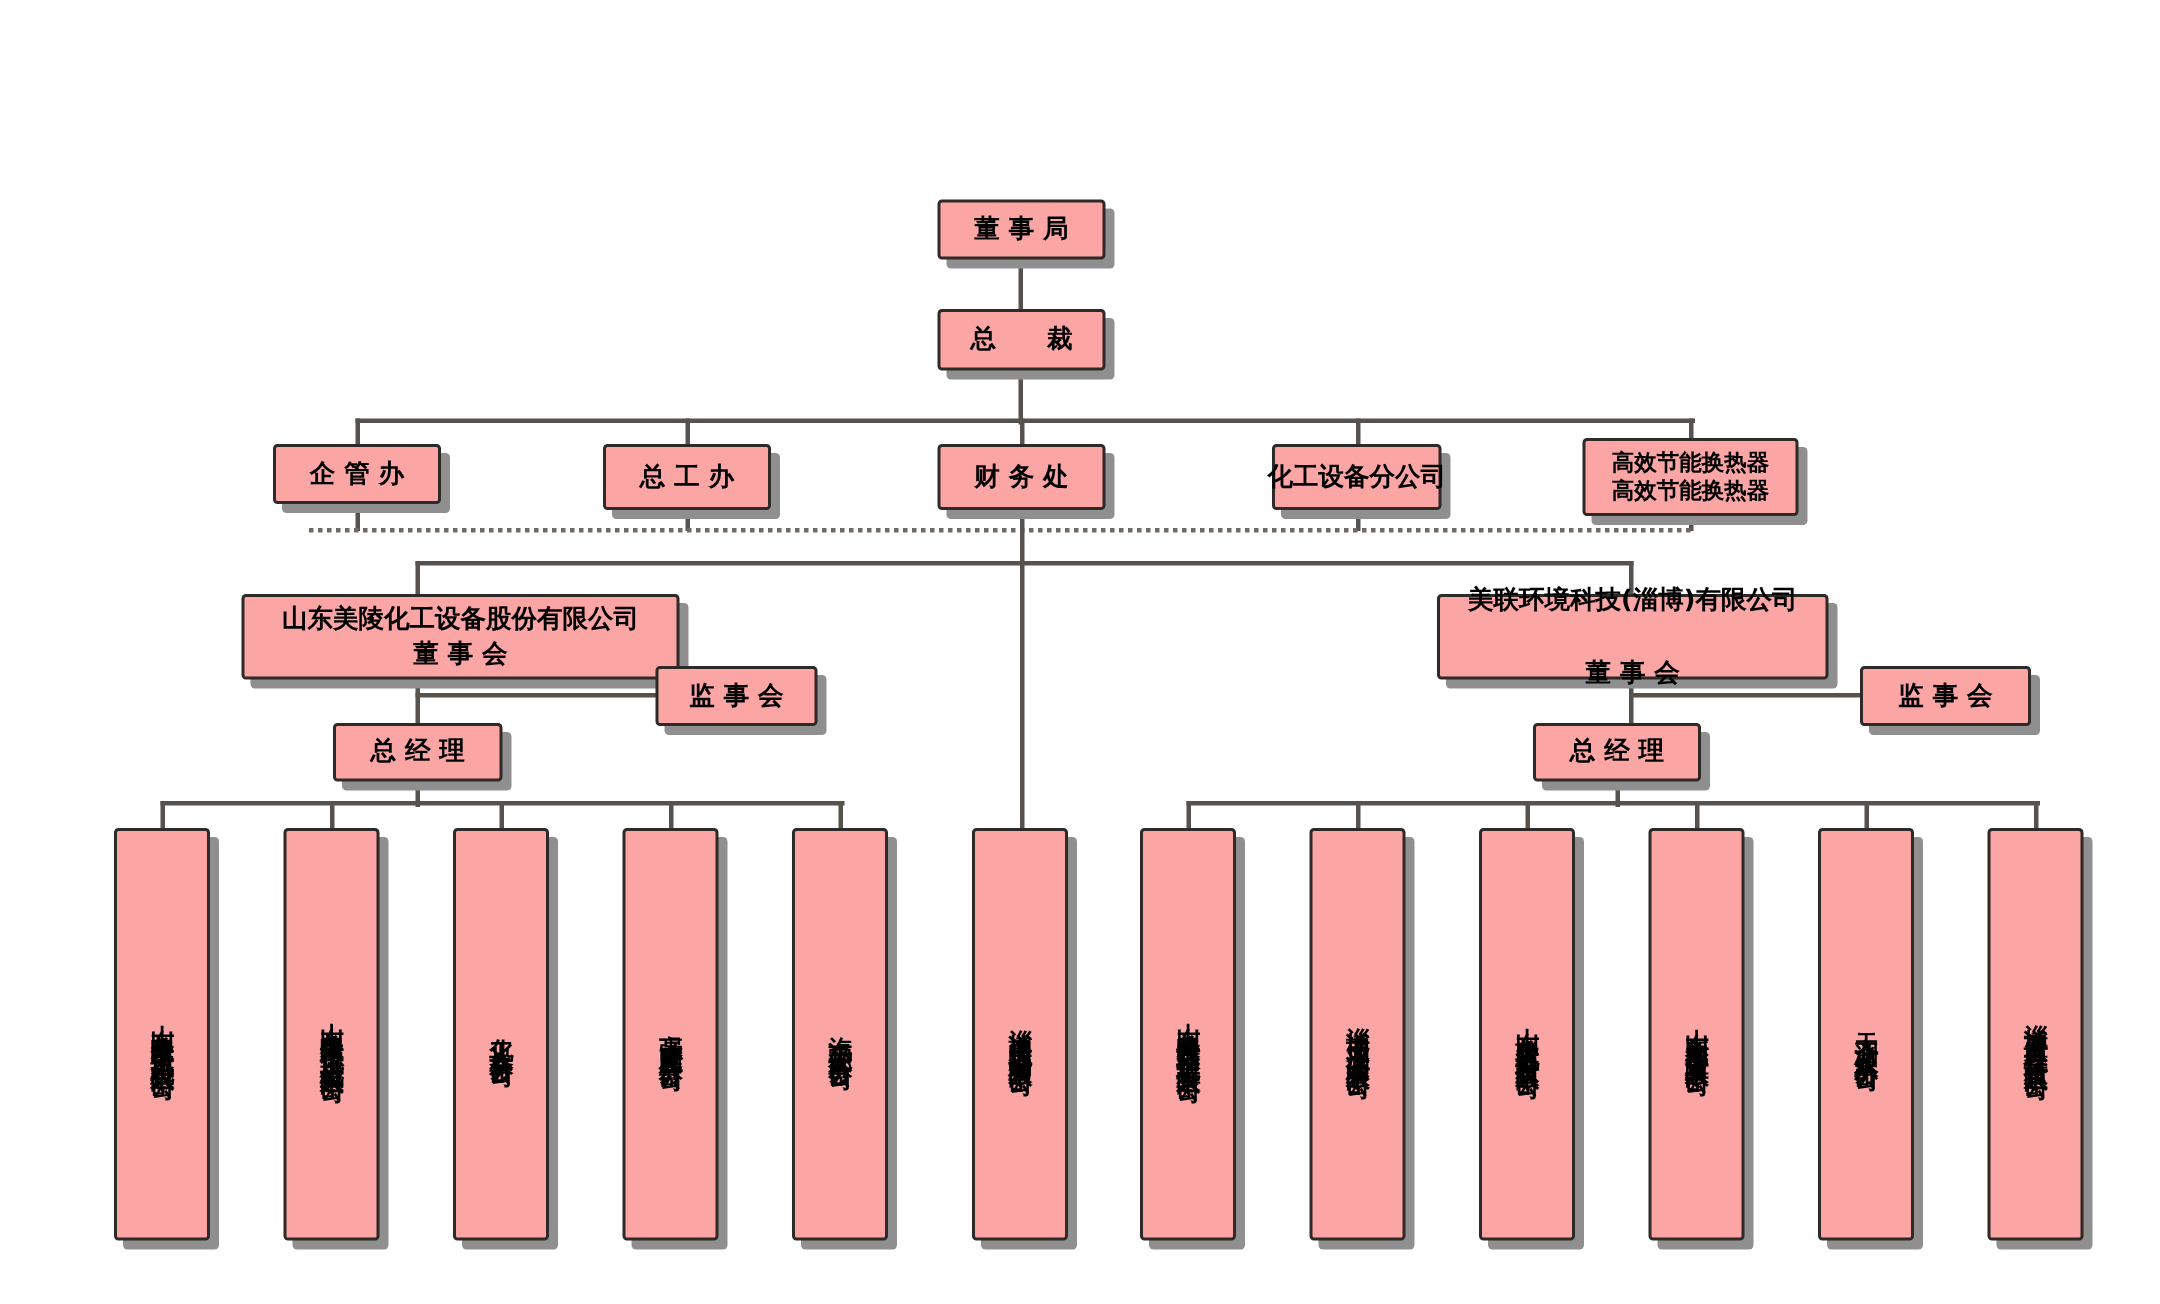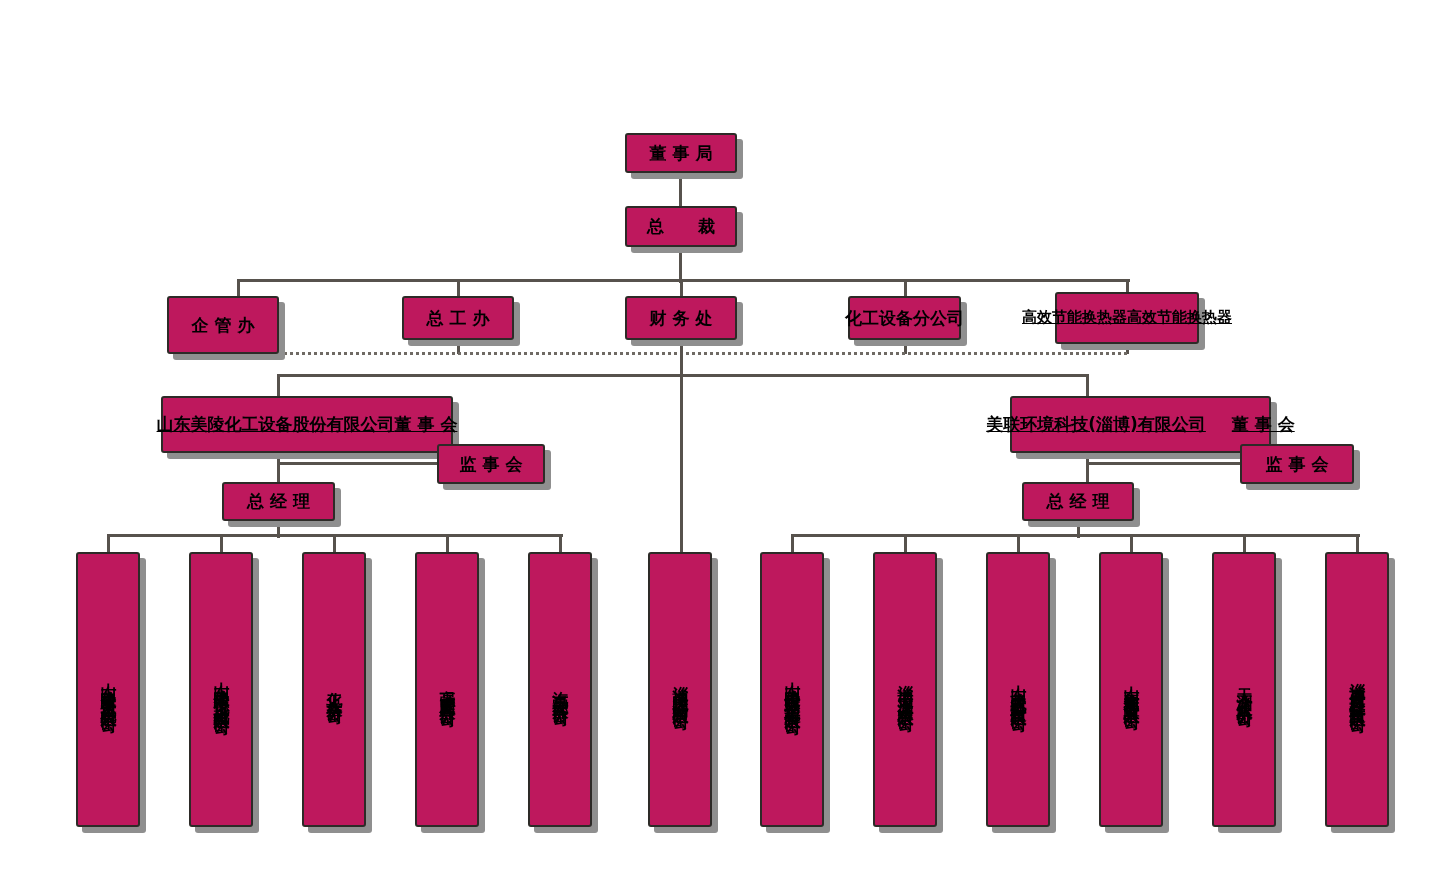--- a/index.html
+++ b/index.html
@@ -5,28 +5,28 @@
   html,body{margin:0;padding:0;background:#fff;}
   #stage{
     position:relative;width:1440px;height:869px;background:#fff;overflow:hidden;
     font-family:"DejaVu Sans",sans-serif;color:#000;
   }
   .title{
     position:absolute;left:0;top:36px;width:1360px;text-align:center;
     font-size:35px;font-weight:bold;letter-spacing:3px;white-space:pre;
   }
   .node{
-    position:absolute;z-index:2;background:#be185d;
+    position:absolute;z-index:2;background:#fca5a5;
     border:2px solid #2d2a27;border-radius:3px;
     box-shadow:6px 6px 0 #8f8f8f;
     display:flex;align-items:center;justify-content:center;
     font-weight:bold;white-space:pre;box-sizing:border-box;
     font-size:17px;line-height:1.3;
   }
-  .node.two-line{flex-direction:row;text-decoration:underline;}
+  .node.two-line{flex-direction:column;}
   .node.small{font-size:15px;line-height:1.3;}
   .vnode{font-size:16px;}
   .vnode .vtext{writing-mode:vertical-rl;letter-spacing:3px;white-space:pre;}
   .hline,.vline,.dotline{position:absolute;z-index:1;}
   .hline{height:3px;background:#57524d;}
   .vline{width:3px;background:#57524d;}
   .dotline{height:0;border-top:3px dotted #6f6a64;}
 </style>
 </head>
 <body>
@@ -72,37 +72,37 @@
   <div class="vline" style="left:791px;top:534px;height:20px;"></div>
   <div class="vline" style="left:904px;top:534px;height:20px;"></div>
   <div class="vline" style="left:1017px;top:534px;height:20px;"></div>
   <div class="vline" style="left:1130px;top:534px;height:20px;"></div>
   <div class="vline" style="left:1243px;top:534px;height:20px;"></div>
   <div class="vline" style="left:1356px;top:534px;height:20px;"></div>
 
   <div class="node" style="left:625px;top:133px;width:112px;height:40px;">董 事 局</div>
   <div class="node" style="left:625px;top:206px;width:112px;height:41px;">总　　裁</div>
 
-  <div class="node" style="left:167px;top:296px;width:112px;height:58px;">企 管 办</div>
+  <div class="node" style="left:182px;top:296px;width:112px;height:40px;">企 管 办</div>
   <div class="node" style="left:402px;top:296px;width:112px;height:44px;">总 工 办</div>
   <div class="node" style="left:625px;top:296px;width:112px;height:44px;">财 务 处</div>
   <div class="node" style="left:848px;top:296px;width:113px;height:44px;">化工设备分公司</div>
   <div class="node two-line small" style="left:1055px;top:292px;width:144px;height:52px;">
     <span>高效节能换热器</span>
     <span>高效节能换热器</span>
   </div>
 
   <div class="node two-line" style="left:150px;top:396px;width:292px;height:57px;margin-left:11px;">
     <span>山东美陵化工设备股份有限公司</span>
     <span>董 事 会</span>
   </div>
   <div class="node" style="left:437px;top:444px;width:108px;height:40px;">监 事 会</div>
   <div class="node" style="left:222px;top:482px;width:113px;height:39px;">总 经 理</div>
 
-  <div class="node two-line" style="left:1010px;top:396px;width:261px;height:57px;gap:26px;">
+  <div class="node two-line" style="left:958px;top:396px;width:261px;height:57px;gap:26px;">
     <span>美联环境科技(淄博)有限公司</span>
     <span>董 事 会</span>
   </div>
   <div class="node" style="left:1240px;top:444px;width:114px;height:40px;">监 事 会</div>
   <div class="node" style="left:1022px;top:482px;width:112px;height:39px;">总 经 理</div>
 
   <div class="node vnode" style="left:76px;top:552px;width:64px;height:275px;"><span class="vtext">山东美陵美力达风机有限公司</span></div>
   <div class="node vnode" style="left:189px;top:552px;width:64px;height:275px;"><span class="vtext">山东美陵博德化工机械有限公司</span></div>
   <div class="node vnode" style="left:302px;top:552px;width:64px;height:275px;"><span class="vtext">化工设备分公司</span></div>
   <div class="node vnode" style="left:415px;top:552px;width:64px;height:275px;"><span class="vtext">高强度紧固件分公司</span></div>

